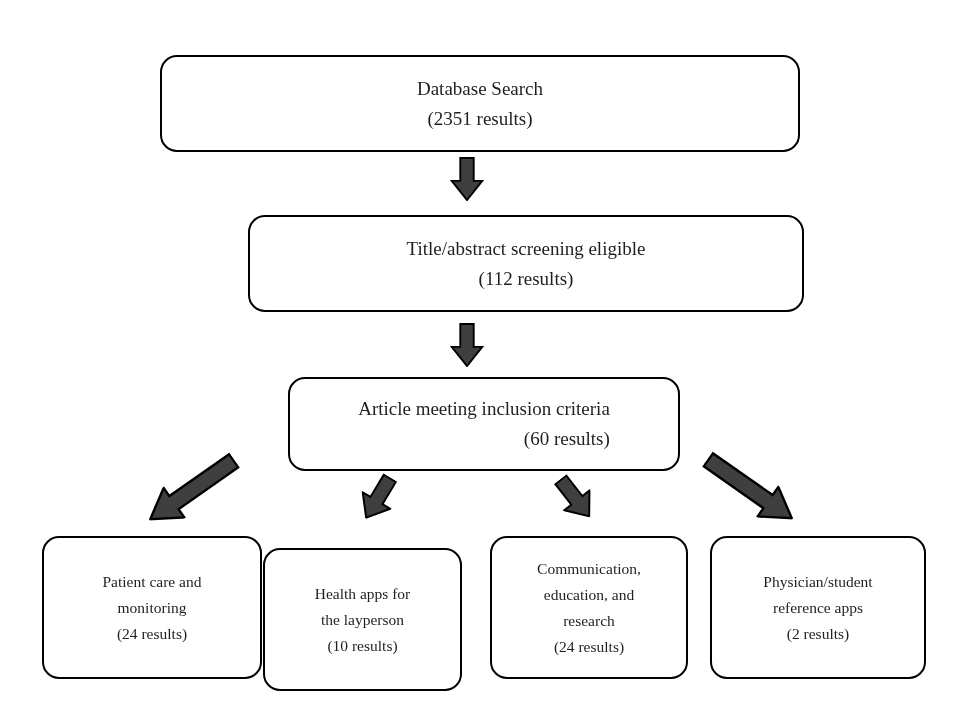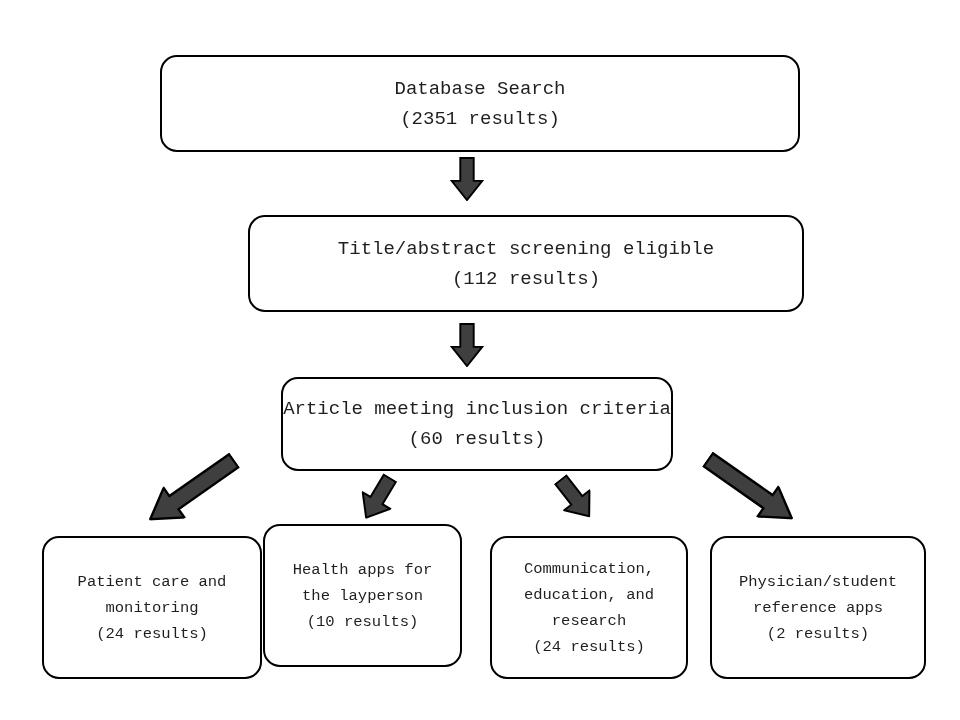--- a/index.html
+++ b/index.html
@@ -13,21 +13,21 @@
   html, body {
     margin: 0;
     padding: 0;
     background: var(--background);
   }
   .canvas {
     position: relative;
     width: 960px;
     height: 720px;
     background: var(--background);
-    font-family: Liberation Mono, monospace;
+    font-family: Liberation Serif, serif;
     overflow: hidden;
   }
   .node {
     position: absolute;
     box-sizing: border-box;
     background: var(--box-fill);
     border: 2.6px solid var(--box-border);
     border-radius: 17px;
     display: flex;
     align-items: center;
@@ -40,24 +40,24 @@
     font-size: 19px;
     line-height: 30px;
   }
   .node.small .label {
     font-size: 15.5px;
     line-height: 26px;
   }
   
   .n-database  { left: 160px; top: 55px;  width: 640px; height: 97px; }
   .n-screening { left: 248px; top: 215px; width: 556px; height: 97px; }
-  .n-inclusion { left: 281px; top: 377px; width: 392px; height: 94px; }
+  .n-inclusion { left: 288px; top: 377px; width: 392px; height: 94px; text-align: right; }
   
   .n-patient   { left: 42px;  top: 536px; width: 220px; height: 143px; }
-  .n-layperson { left: 263px; top: 524px; width: 199px; height: 143px; }
+  .n-layperson { left: 263px; top: 548px; width: 199px; height: 143px; }
   .n-comm      { left: 490px; top: 536px; width: 198px; height: 143px; justify-content: center; }
   .n-reference { left: 710px; top: 536px; width: 216px; height: 143px; }
   
   .arrow { position: absolute; }
   .arrow polygon {
     fill: var(--arrow-fill);
     stroke: var(--arrow-outline);
     stroke-width: 2;
     stroke-linejoin: miter;
   }

